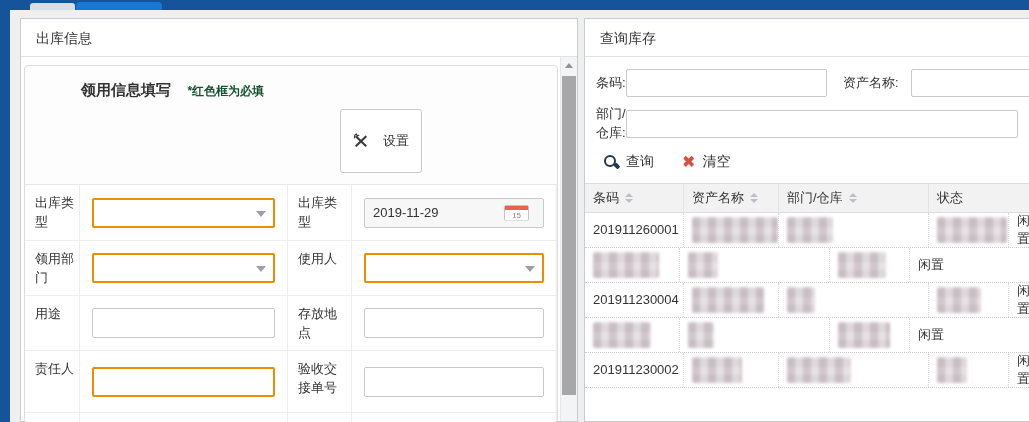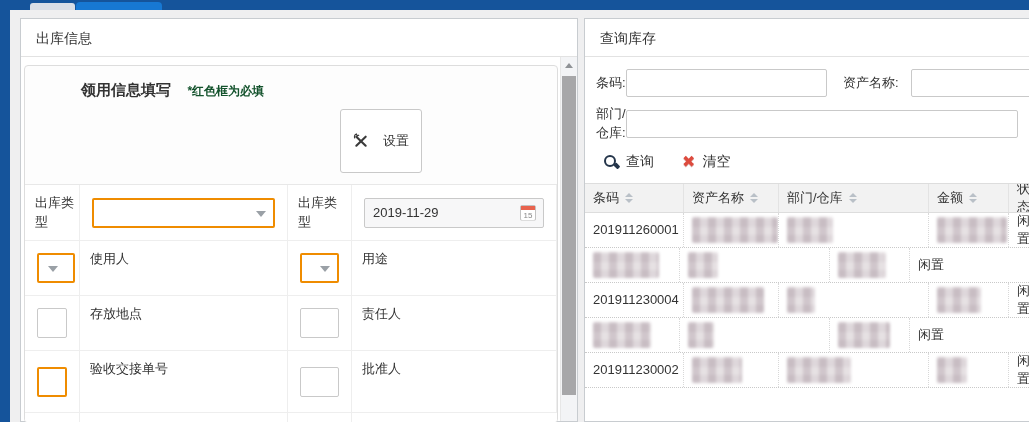--- a/index.html
+++ b/index.html
@@ -41,21 +41,21 @@
   .ctl { position:relative; width:100%; }
   .ctl input { width:100%; height:30px; border:1px solid #c9c9c9; border-radius:2px;
                padding:0 8px; font:13px "Liberation Sans","DejaVu Sans",sans-serif;
                color:#333; background:#fff; outline:none; }
   .ctl.required input { border:2px solid #ef8c00; }
   .ctl.select input { padding-right:26px; }
   .dd-arrow { position:absolute; right:9px; top:50%; margin-top:-2px; width:0; height:0;
               border-left:5px solid transparent; border-right:5px solid transparent;
               border-top:6px solid #9aa0a6; }
   .ctl.date input { background:#f7f7f8; padding-right:24px; }
-  .cal { position:absolute; right:8px; top:50%; margin-top:-8px; width:16px; height:16px;
+  .cal { position:absolute; right:15px; top:50%; margin-top:-8px; width:25px; height:16px;
          border:1px solid #c2c2c2; border-radius:2px; background:#fff; }
   .cal::before { content:""; position:absolute; top:0; left:0; right:0; height:4px; background:#e8634e; }
   .cal .day { position:absolute; top:6px; left:0; right:0; text-align:center;
               font-size:8px; color:#888; line-height:1; border-bottom:1px solid #ddd; }
 
   
   .scrollbar { position:absolute; right:0; top:38px; bottom:0; width:17px;
                background:#f3f4f6; border-left:1px solid #e7e7e7; }
   .sb-up { height:17px; display:flex; align-items:center; justify-content:center; }
   .sb-up i { width:0; height:0; border-left:4px solid transparent; border-right:4px solid transparent;
@@ -142,20 +142,21 @@
       <div class="cell lab">出库类型</div>
       <div class="cell fld">
         <div class="ctl date">
           <input value="2019-11-29" style="">
           <span class="cal">
               <span class="day">15</span>
             </span>
         </div>
       </div>
 
+      <div class="cell lab">领用部门</div>
       <div class="cell fld">
         <div class="ctl select required">
           <input value="" style="">
           <span class="dd-arrow"></span>
         </div>
       </div>
       <div class="cell lab">使用人</div>
       <div class="cell fld">
         <div class="ctl select required">
           <input value="" style="">
@@ -254,27 +255,20 @@
             <i class="dn"></i>
           </span>
       </div>
       <div class="td c3">
         <span>部门/仓库</span>
         <span class="sort">
             <i class="up"></i>
             <i class="dn"></i>
           </span>
       </div>
-      <div class="td c4">
-        <span>金额</span>
-        <span class="sort">
-            <i class="up"></i>
-            <i class="dn"></i>
-          </span>
-      </div>
       <div class="td c5">
         <span>状态</span>
       </div>
     </div>
 
     <div class="tr row">
       <div class="td c1">201911260001</div>
       <div class="td c2">
           <div class="redact" style="width:88px;"></div>
         </div>

